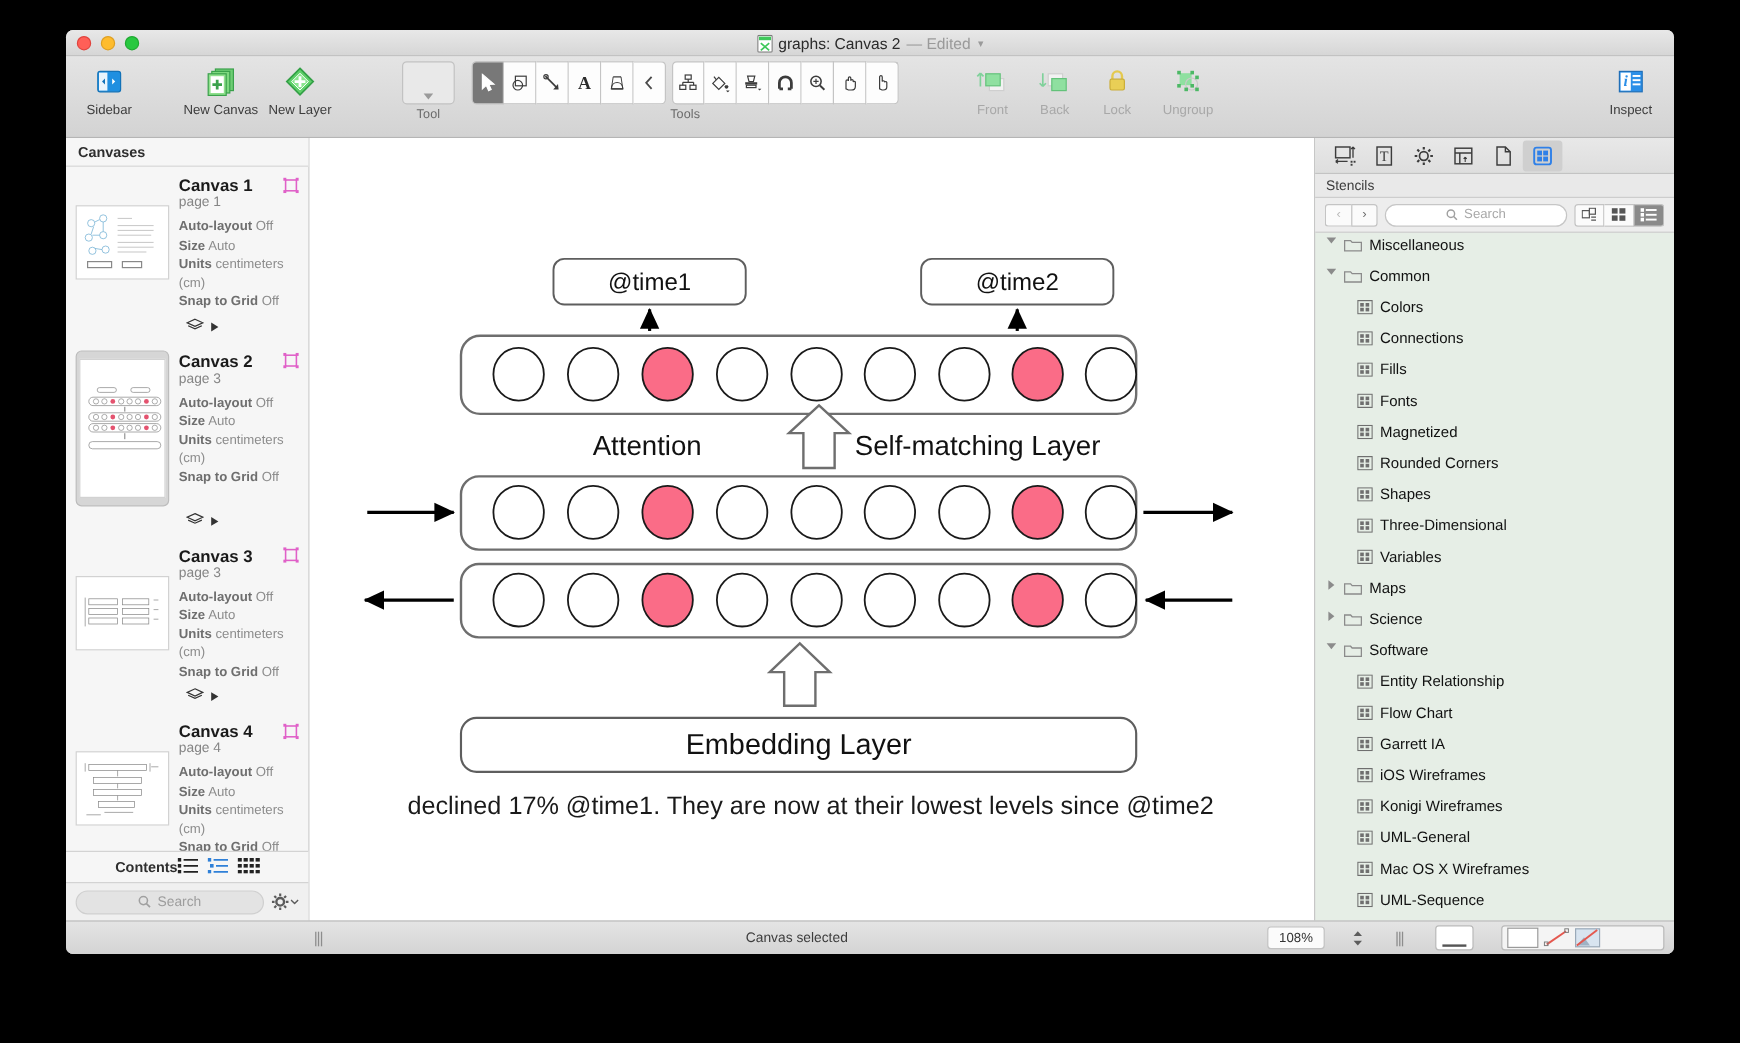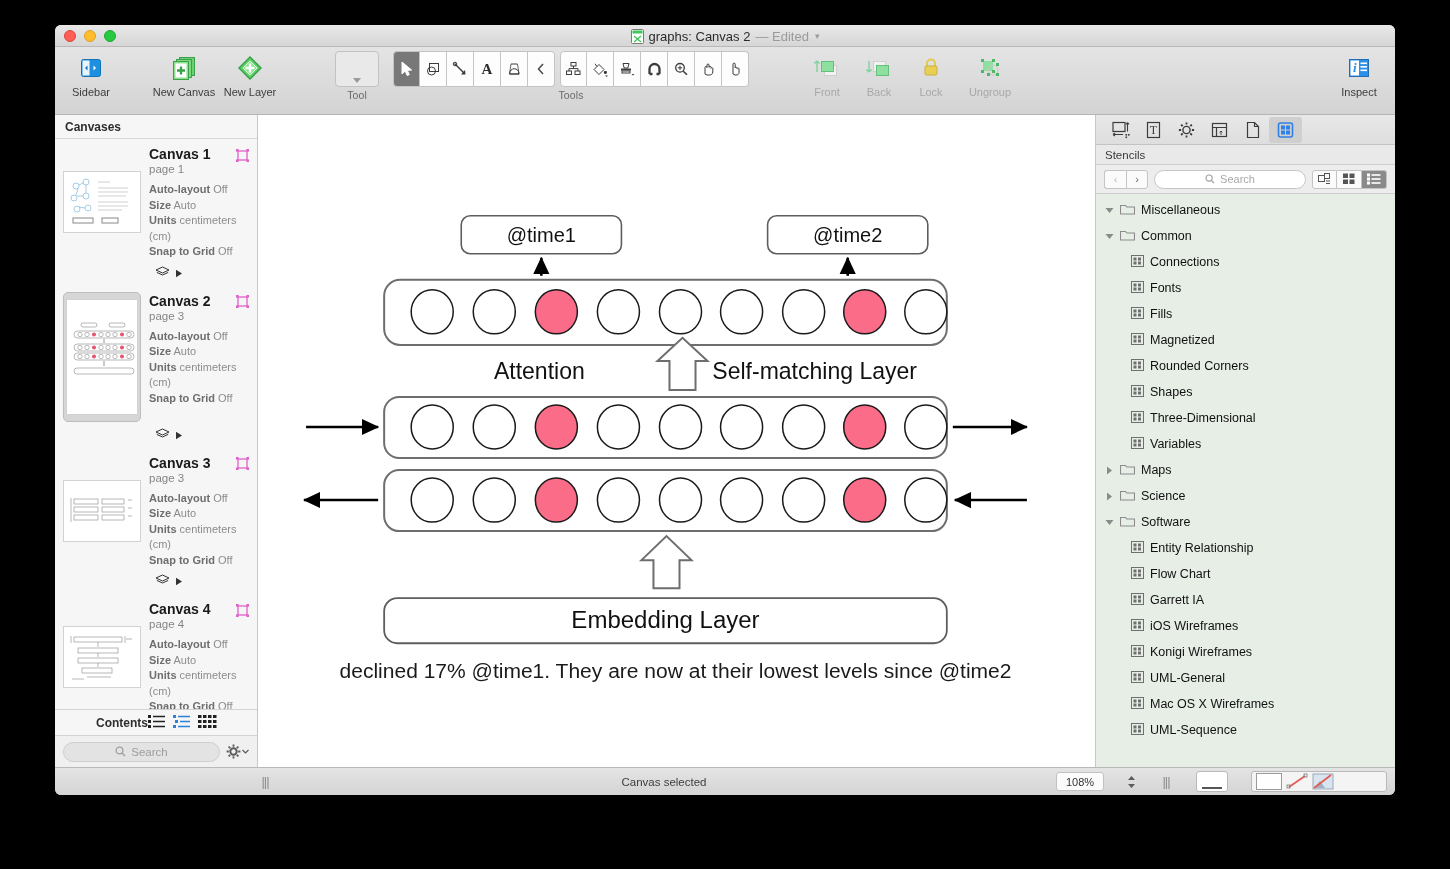--- a/index.html
+++ b/index.html
@@ -187,21 +187,21 @@
   }
   .viewmodes { display: flex; }
   .vm {
     width: 25px; height: 19px; background: #fbfbfb; border: 1px solid #c4c4c4;
     border-left: none; display: flex; align-items: center; justify-content: center;
   }
   .vm:first-child { border-left: 1px solid #c4c4c4; border-radius: 3px 0 0 3px; }
   .vm:last-child { border-radius: 0 3px 3px 0; }
   .vm.active { background: #8a8a8a; }
   .stencil-list { flex: 1 1 auto; overflow: hidden; padding-top: 3px; }
-  .st-row { display: flex; align-items: center; height: 26px; padding-left: 9px; gap: 6px; }
+  .st-row { display: flex; align-items: flex-start; height: 26px; padding-left: 9px; gap: 6px; }
   .st-row.child { padding-left: 35px; }
   .st-label { font-size: 12.5px; color: #111; }
   .disc { width: 9px; display: flex; align-items: center; justify-content: center; }
 
   
   .statusbar {
     height: 28px; flex: 0 0 auto; display: flex; align-items: center;
     background: linear-gradient(#e4e4e4,#d4d4d4); border-top: 1px solid #b9b9b9;
     position: relative;
   }
@@ -1001,45 +1001,57 @@
         <div class="st-row child">
           <span><svg width="13" height="12" viewBox="0 0 13 12">
                 <rect x="0.5" y="0.5" width="12" height="11" fill="none" stroke="#6f6f6f"></rect>
                 <g fill="#6f6f6f">
                   <rect x="2.5" y="2.5" width="3" height="3"></rect>
                   <rect x="7" y="2.5" width="3" height="3"></rect>
                   <rect x="2.5" y="6.5" width="3" height="3"></rect>
                   <rect x="7" y="6.5" width="3" height="3"></rect>
                 </g>
               </svg></span>
+          <span class="st-label">Colors</span>
+        </div>
+        <div class="st-row child">
+          <span><svg width="13" height="12" viewBox="0 0 13 12">
+                <rect x="0.5" y="0.5" width="12" height="11" fill="none" stroke="#6f6f6f"></rect>
+                <g fill="#6f6f6f">
+                  <rect x="2.5" y="2.5" width="3" height="3"></rect>
+                  <rect x="7" y="2.5" width="3" height="3"></rect>
+                  <rect x="2.5" y="6.5" width="3" height="3"></rect>
+                  <rect x="7" y="6.5" width="3" height="3"></rect>
+                </g>
+              </svg></span>
           <span class="st-label">Connections</span>
         </div>
         <div class="st-row child">
           <span><svg width="13" height="12" viewBox="0 0 13 12">
                 <rect x="0.5" y="0.5" width="12" height="11" fill="none" stroke="#6f6f6f"></rect>
                 <g fill="#6f6f6f">
                   <rect x="2.5" y="2.5" width="3" height="3"></rect>
                   <rect x="7" y="2.5" width="3" height="3"></rect>
                   <rect x="2.5" y="6.5" width="3" height="3"></rect>
                   <rect x="7" y="6.5" width="3" height="3"></rect>
                 </g>
               </svg></span>
+          <span class="st-label">Fills</span>
+        </div>
+        <div class="st-row child">
+          <span><svg width="13" height="12" viewBox="0 0 13 12">
+                <rect x="0.5" y="0.5" width="12" height="11" fill="none" stroke="#6f6f6f"></rect>
+                <g fill="#6f6f6f">
+                  <rect x="2.5" y="2.5" width="3" height="3"></rect>
+                  <rect x="7" y="2.5" width="3" height="3"></rect>
+                  <rect x="2.5" y="6.5" width="3" height="3"></rect>
+                  <rect x="7" y="6.5" width="3" height="3"></rect>
+                </g>
+              </svg></span>
           <span class="st-label">Fonts</span>
-        </div>
-        <div class="st-row child">
-          <span><svg width="13" height="12" viewBox="0 0 13 12">
-                <rect x="0.5" y="0.5" width="12" height="11" fill="none" stroke="#6f6f6f"></rect>
-                <g fill="#6f6f6f">
-                  <rect x="2.5" y="2.5" width="3" height="3"></rect>
-                  <rect x="7" y="2.5" width="3" height="3"></rect>
-                  <rect x="2.5" y="6.5" width="3" height="3"></rect>
-                  <rect x="7" y="6.5" width="3" height="3"></rect>
-                </g>
-              </svg></span>
-          <span class="st-label">Fills</span>
         </div>
         <div class="st-row child">
           <span><svg width="13" height="12" viewBox="0 0 13 12">
                 <rect x="0.5" y="0.5" width="12" height="11" fill="none" stroke="#6f6f6f"></rect>
                 <g fill="#6f6f6f">
                   <rect x="2.5" y="2.5" width="3" height="3"></rect>
                   <rect x="7" y="2.5" width="3" height="3"></rect>
                   <rect x="2.5" y="6.5" width="3" height="3"></rect>
                   <rect x="7" y="6.5" width="3" height="3"></rect>
                 </g>

